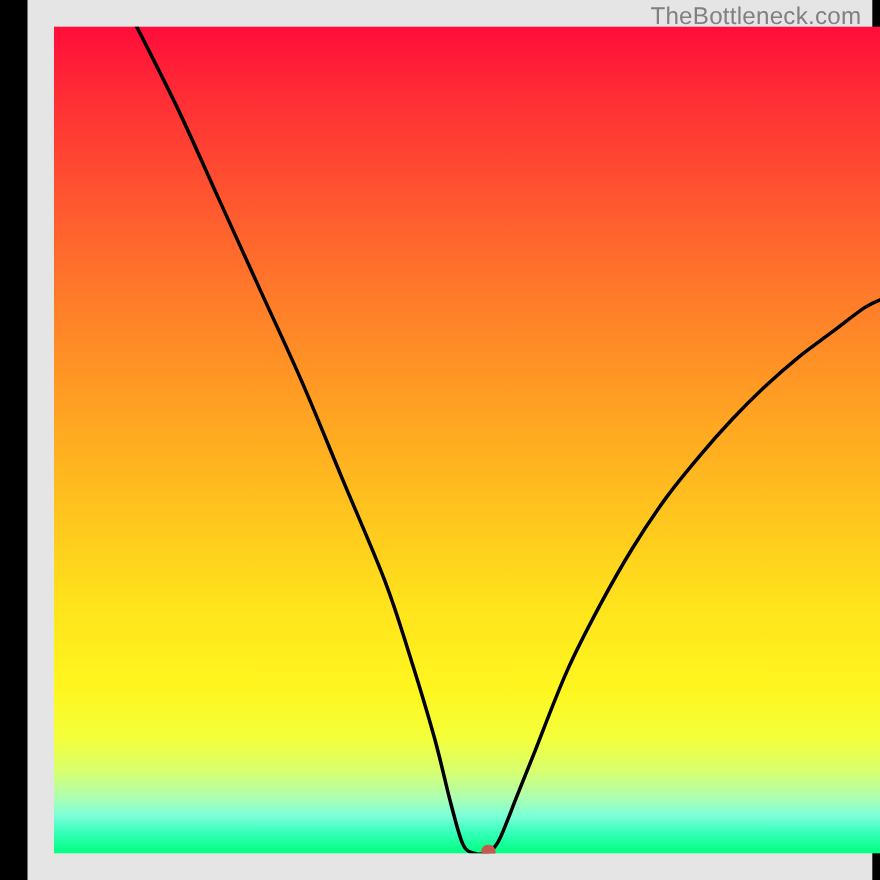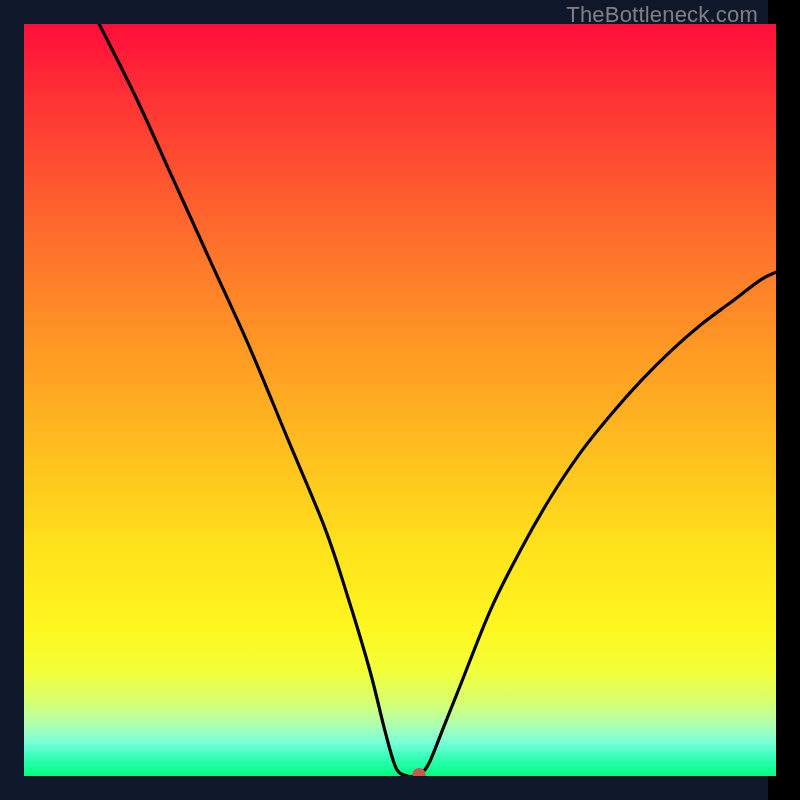--- a/index.html
+++ b/index.html
@@ -8,21 +8,22 @@
     width: 800px;
     height: 800px;
     background: #000;
     font-family: Arial, Helvetica, sans-serif;
     overflow: hidden;
   }
   .frame {
     position: relative;
     width: 768px;
     height: 800px;
-    background: #0f172a;
+    background: #e5e5e5;
+    margin-left: 25px;
   }
   .watermark {
     position: absolute;
     top: 2px;
     right: 10px;
     color: #808080;
     font-size: 22px;
     font-weight: 500;
     letter-spacing: 0.2px;
     z-index: 5;

